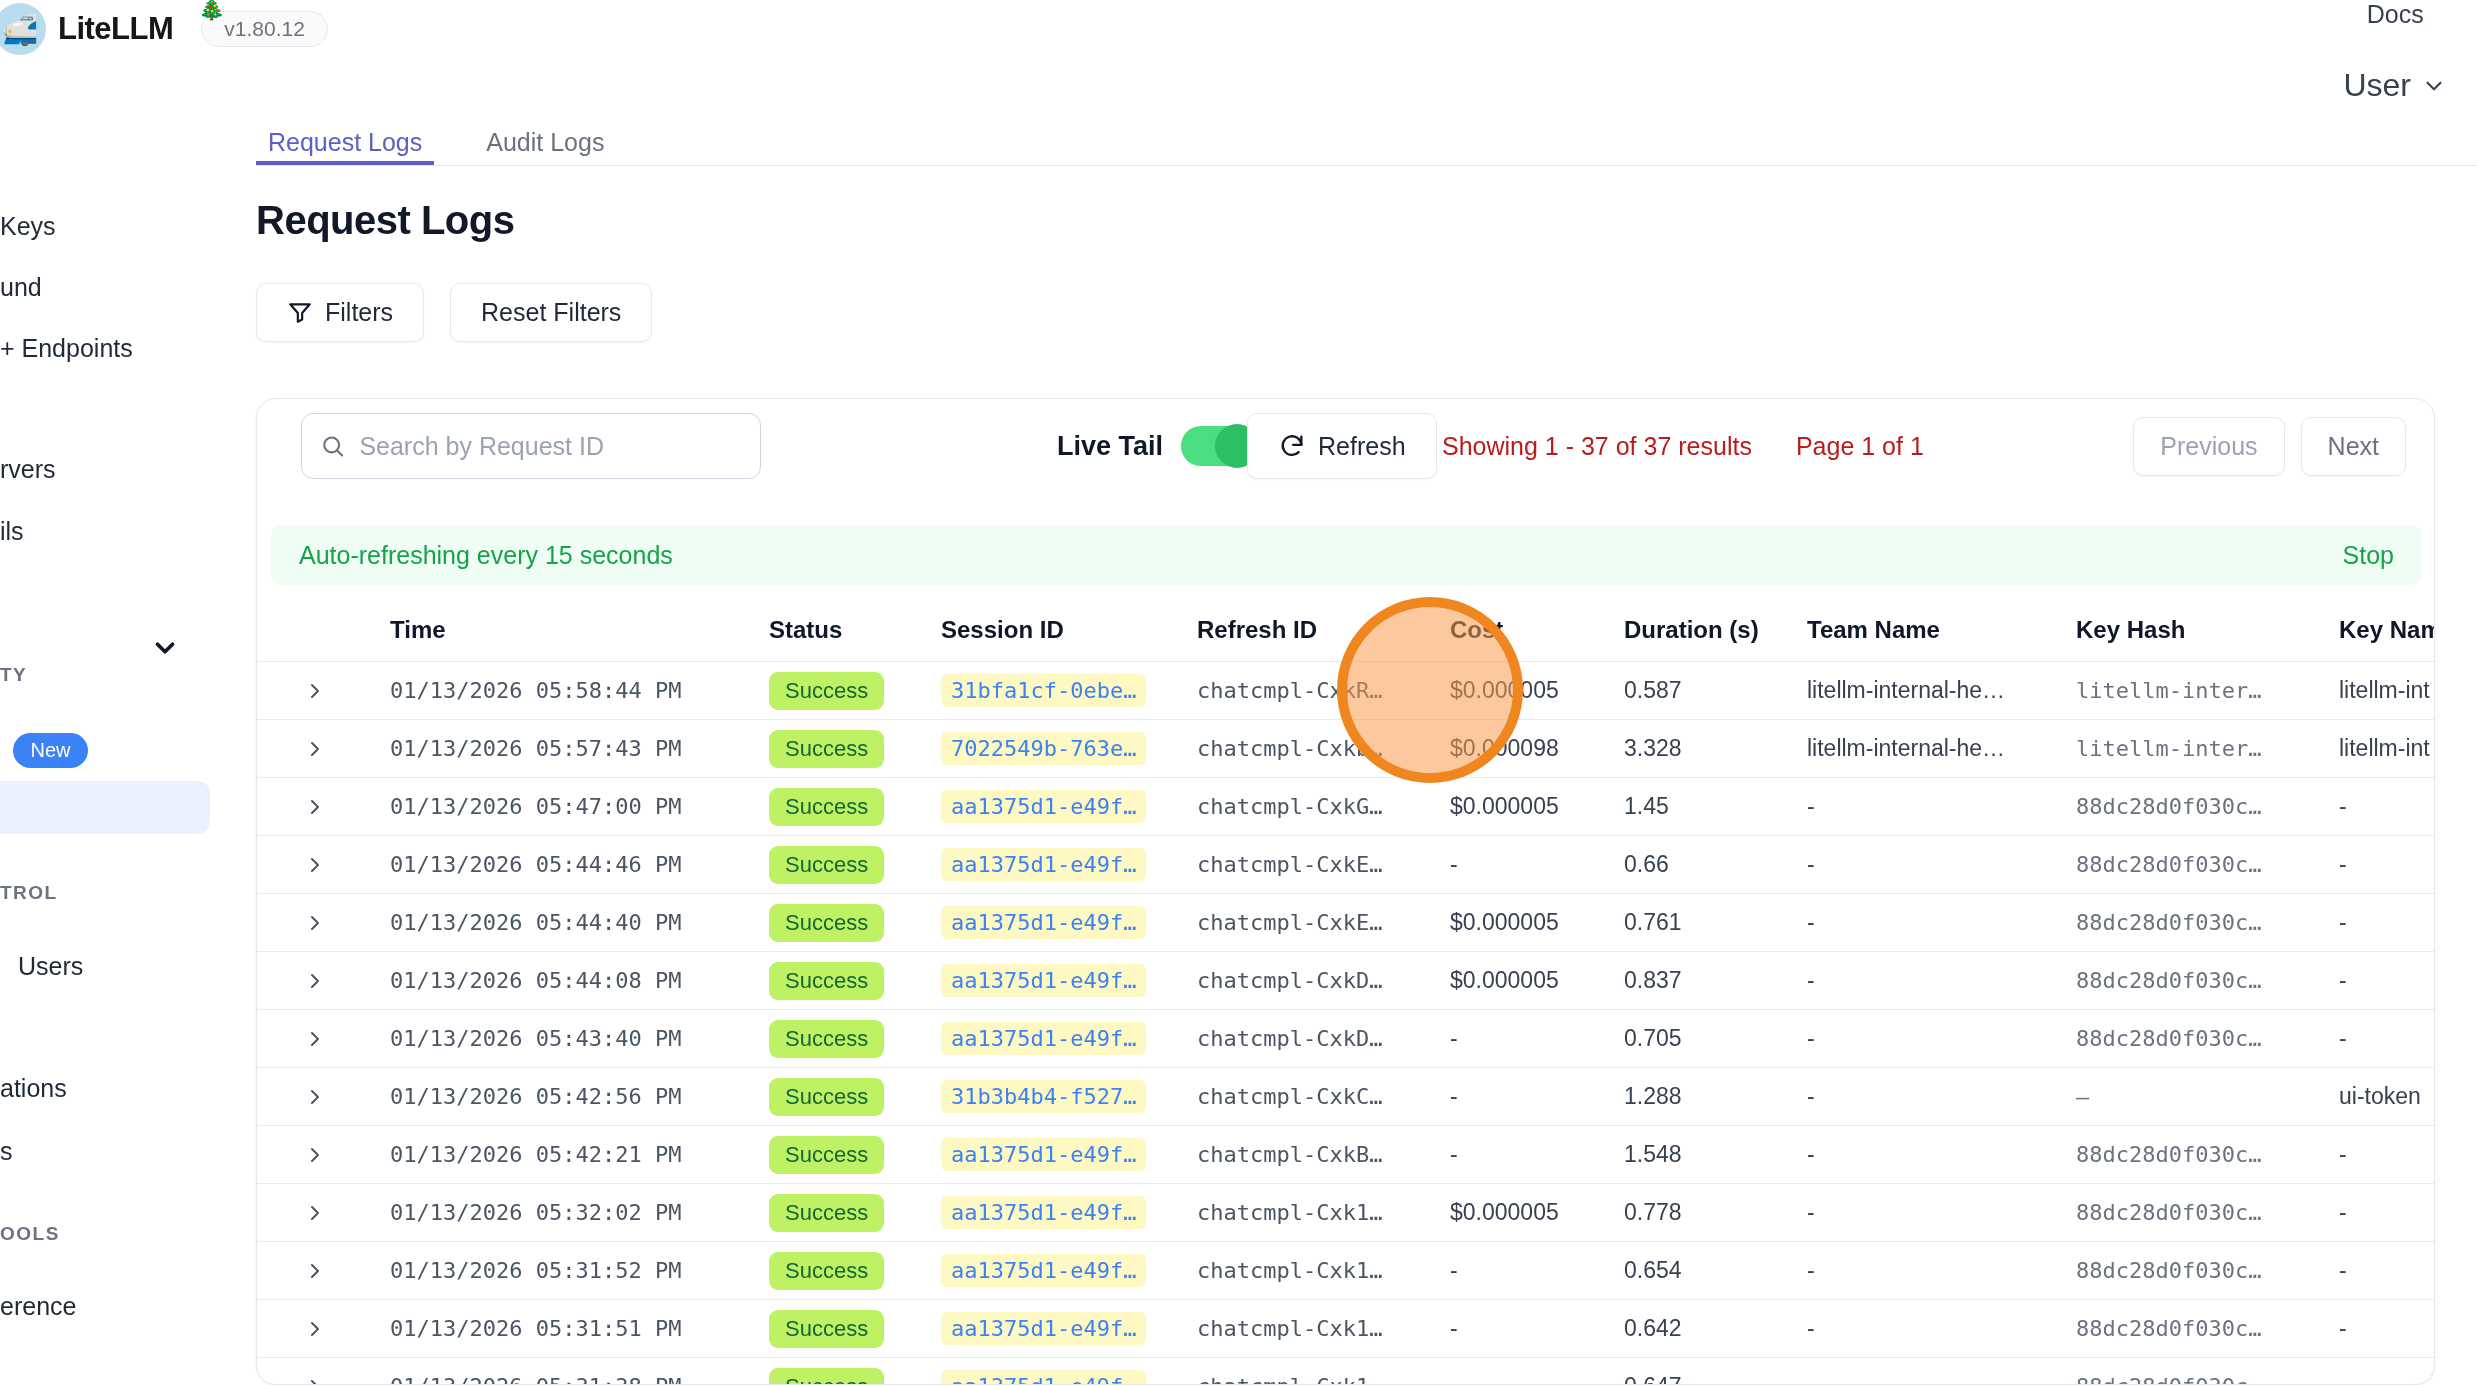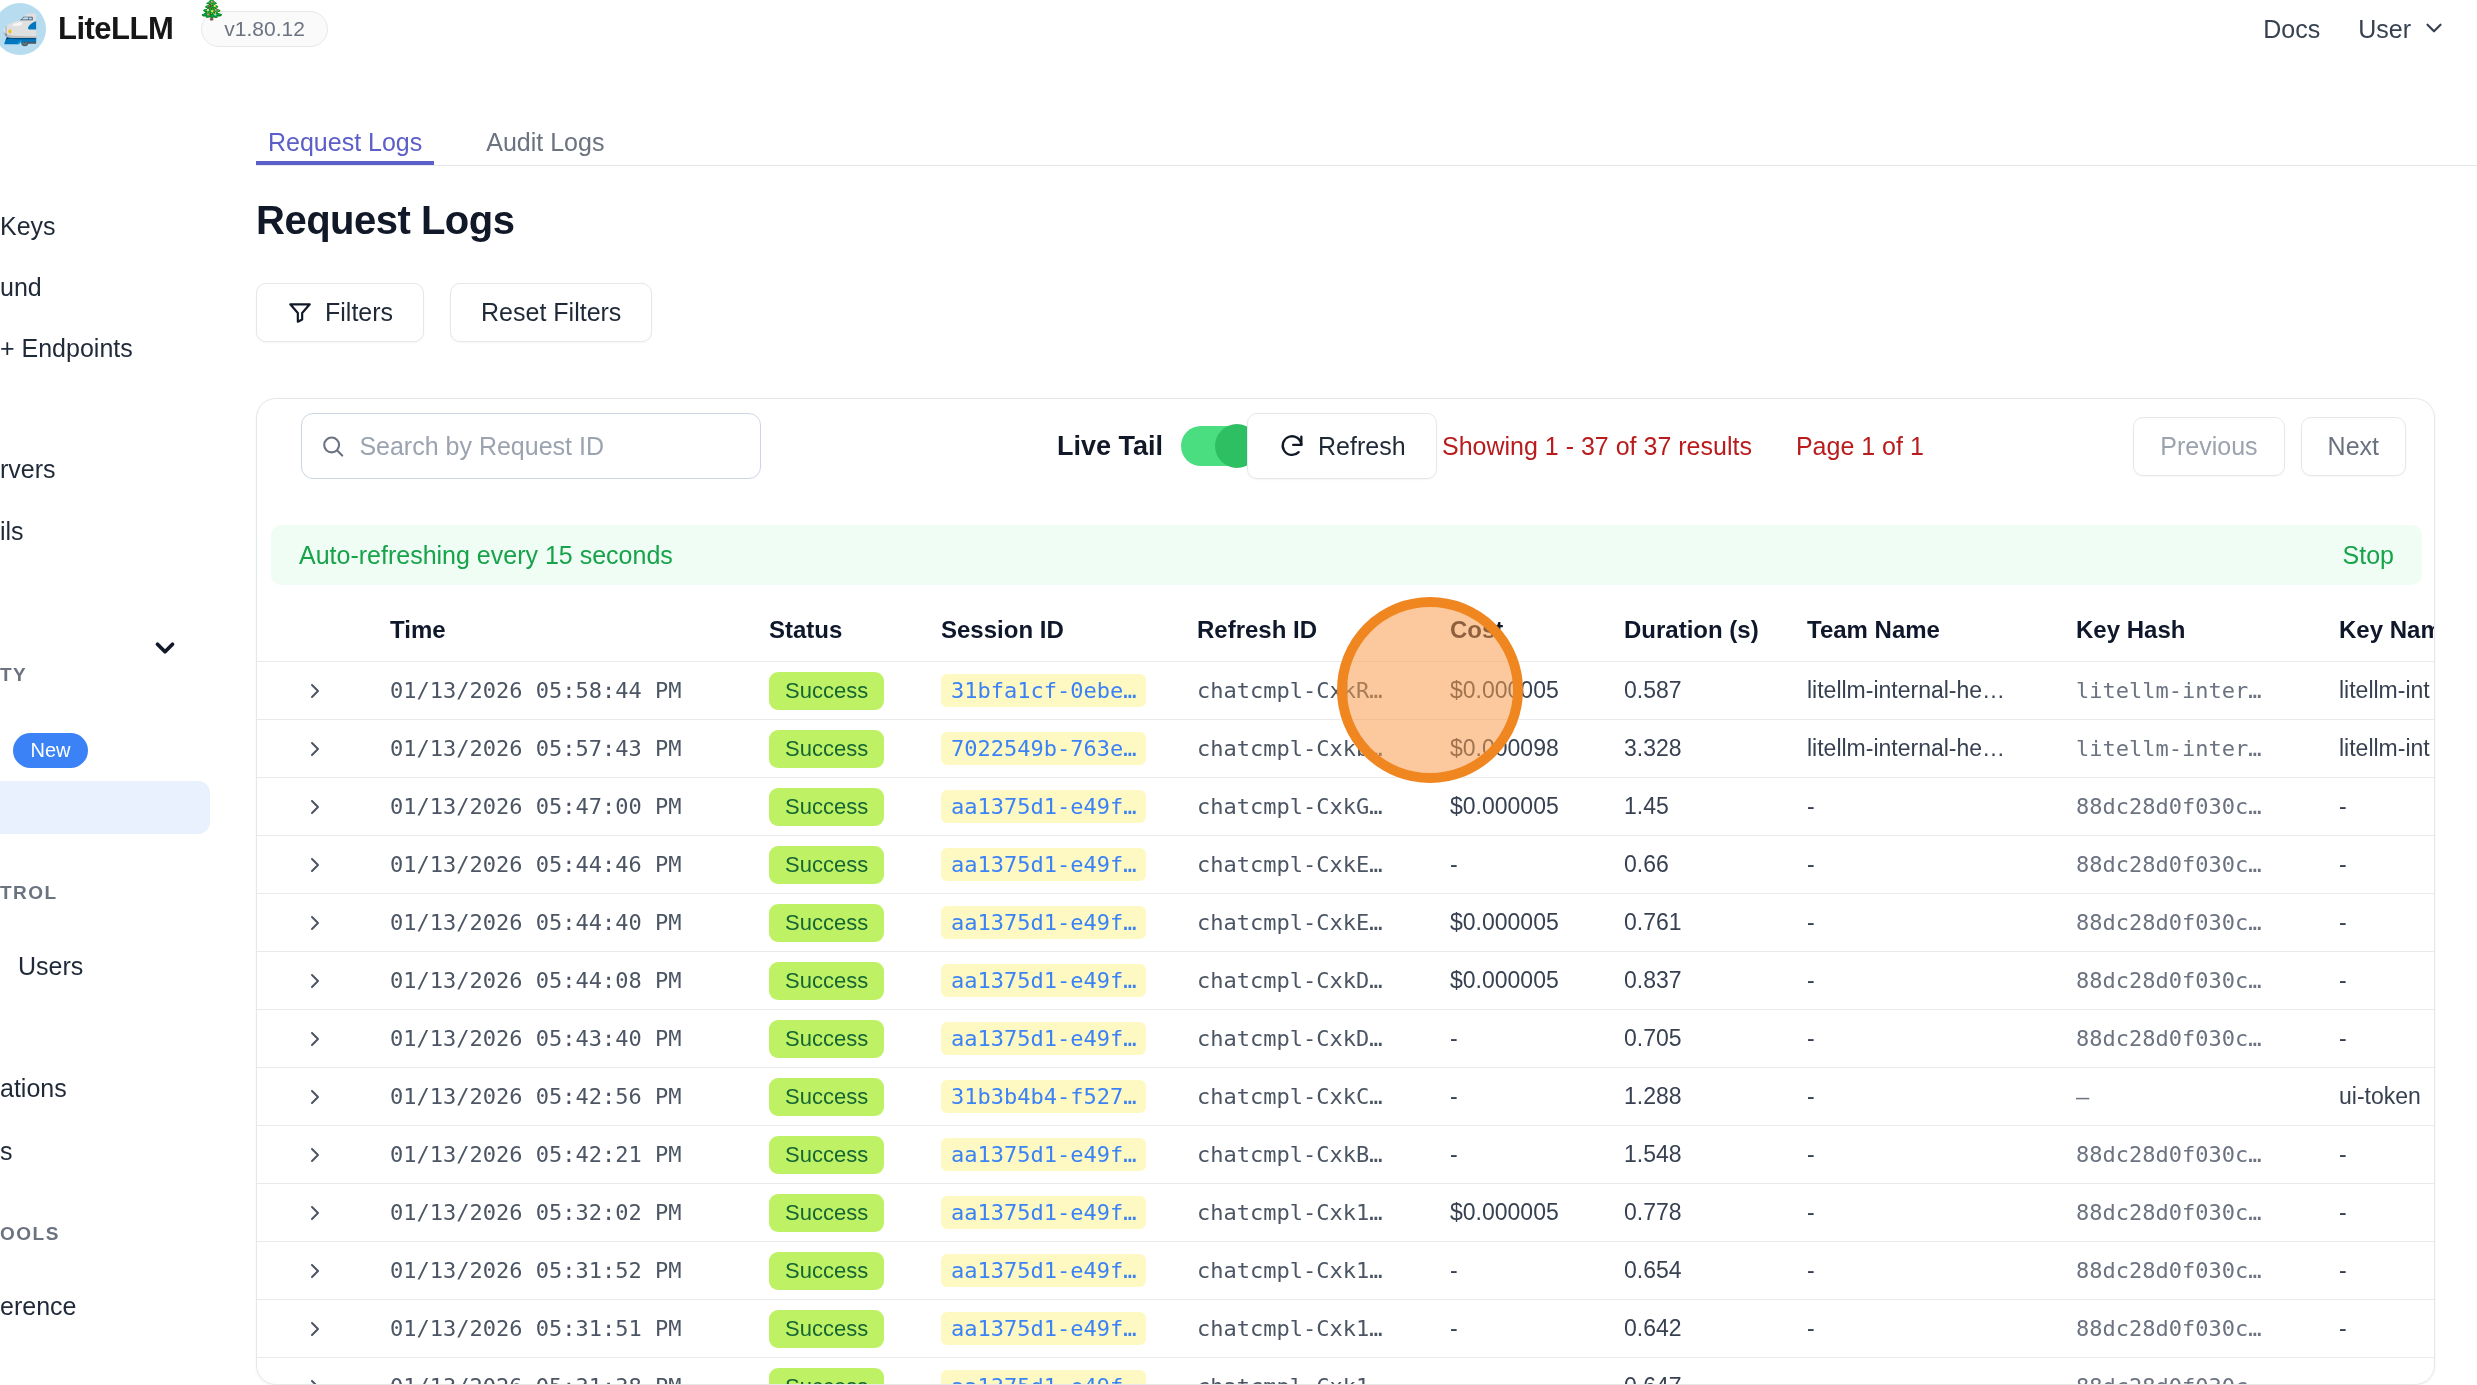--- a/index.html
+++ b/index.html
@@ -9,23 +9,23 @@
 
   
   .topbar { position:absolute; left:0; top:0; width:2477px; height:58px; background:#fff; z-index:5; }
   .brand-wrap { position:absolute; left:0; top:0; height:58px; display:flex; align-items:center; }
   .logo-circle { width:52px; height:52px; border-radius:50%; background:#b7dcf0; margin-left:-6px;
     display:flex; align-items:center; justify-content:center; font-size:30px; overflow:hidden; }
   .brand-name { font-size:31px; font-weight:800; color:#171717; letter-spacing:-0.5px; margin-left:12px; }
   .version-badge { position:relative; margin-left:28px; border:1px solid #e5e7eb; background:#fafafa;
     border-radius:18px; padding:5px 22px; font-size:21px; color:#6b7280; }
   .holiday-emoji { position:absolute; left:-4px; top:-16px; font-size:22px; }
-  .topbar-right { position:absolute; right:30px; top:0; height:58px; display:flex; align-items:center; gap:38px; }
+  .topbar-right { position:absolute; right:30px; top:0; height:58px; display:flex; align-items:center; gap:38px;flex-direction:column; }
   .top-link { font-size:25px; color:#374151; cursor:pointer; }
-  .user-menu { display:flex; gap:10px; font-size:25px; color:#374151; cursor:pointer; }
+  .user-menu { display:flex; align-items:center; gap:10px; font-size:32px; color:#374151; cursor:pointer; }
 
   
   .sidebar { position:absolute; left:0; top:58px; width:210px; height:1327px; background:#fff; overflow:hidden; z-index:4; }
   .side-item { position:absolute; left:0; font-size:25px; color:#1f2937; white-space:nowrap; cursor:pointer;text-align:center; }
   .side-section { position:absolute; left:0; font-size:19px; font-weight:600; letter-spacing:1.5px; color:#6b7280; white-space:nowrap; }
   .new-badge { position:absolute; left:13px; top:733px; width:75px; height:35px; background:#3b82f6; color:#fff;
     border-radius:18px; font-size:20px; display:flex; align-items:center; justify-content:center; }
   .selected-pill { position:absolute; left:-14px; top:781px; width:224px; height:53px; background:#e8f1fd; border-radius:12px; cursor:pointer; }
   .collapse-chevron { position:absolute; left:150px; top:575px; width:30px; height:30px; cursor:pointer; }
 

